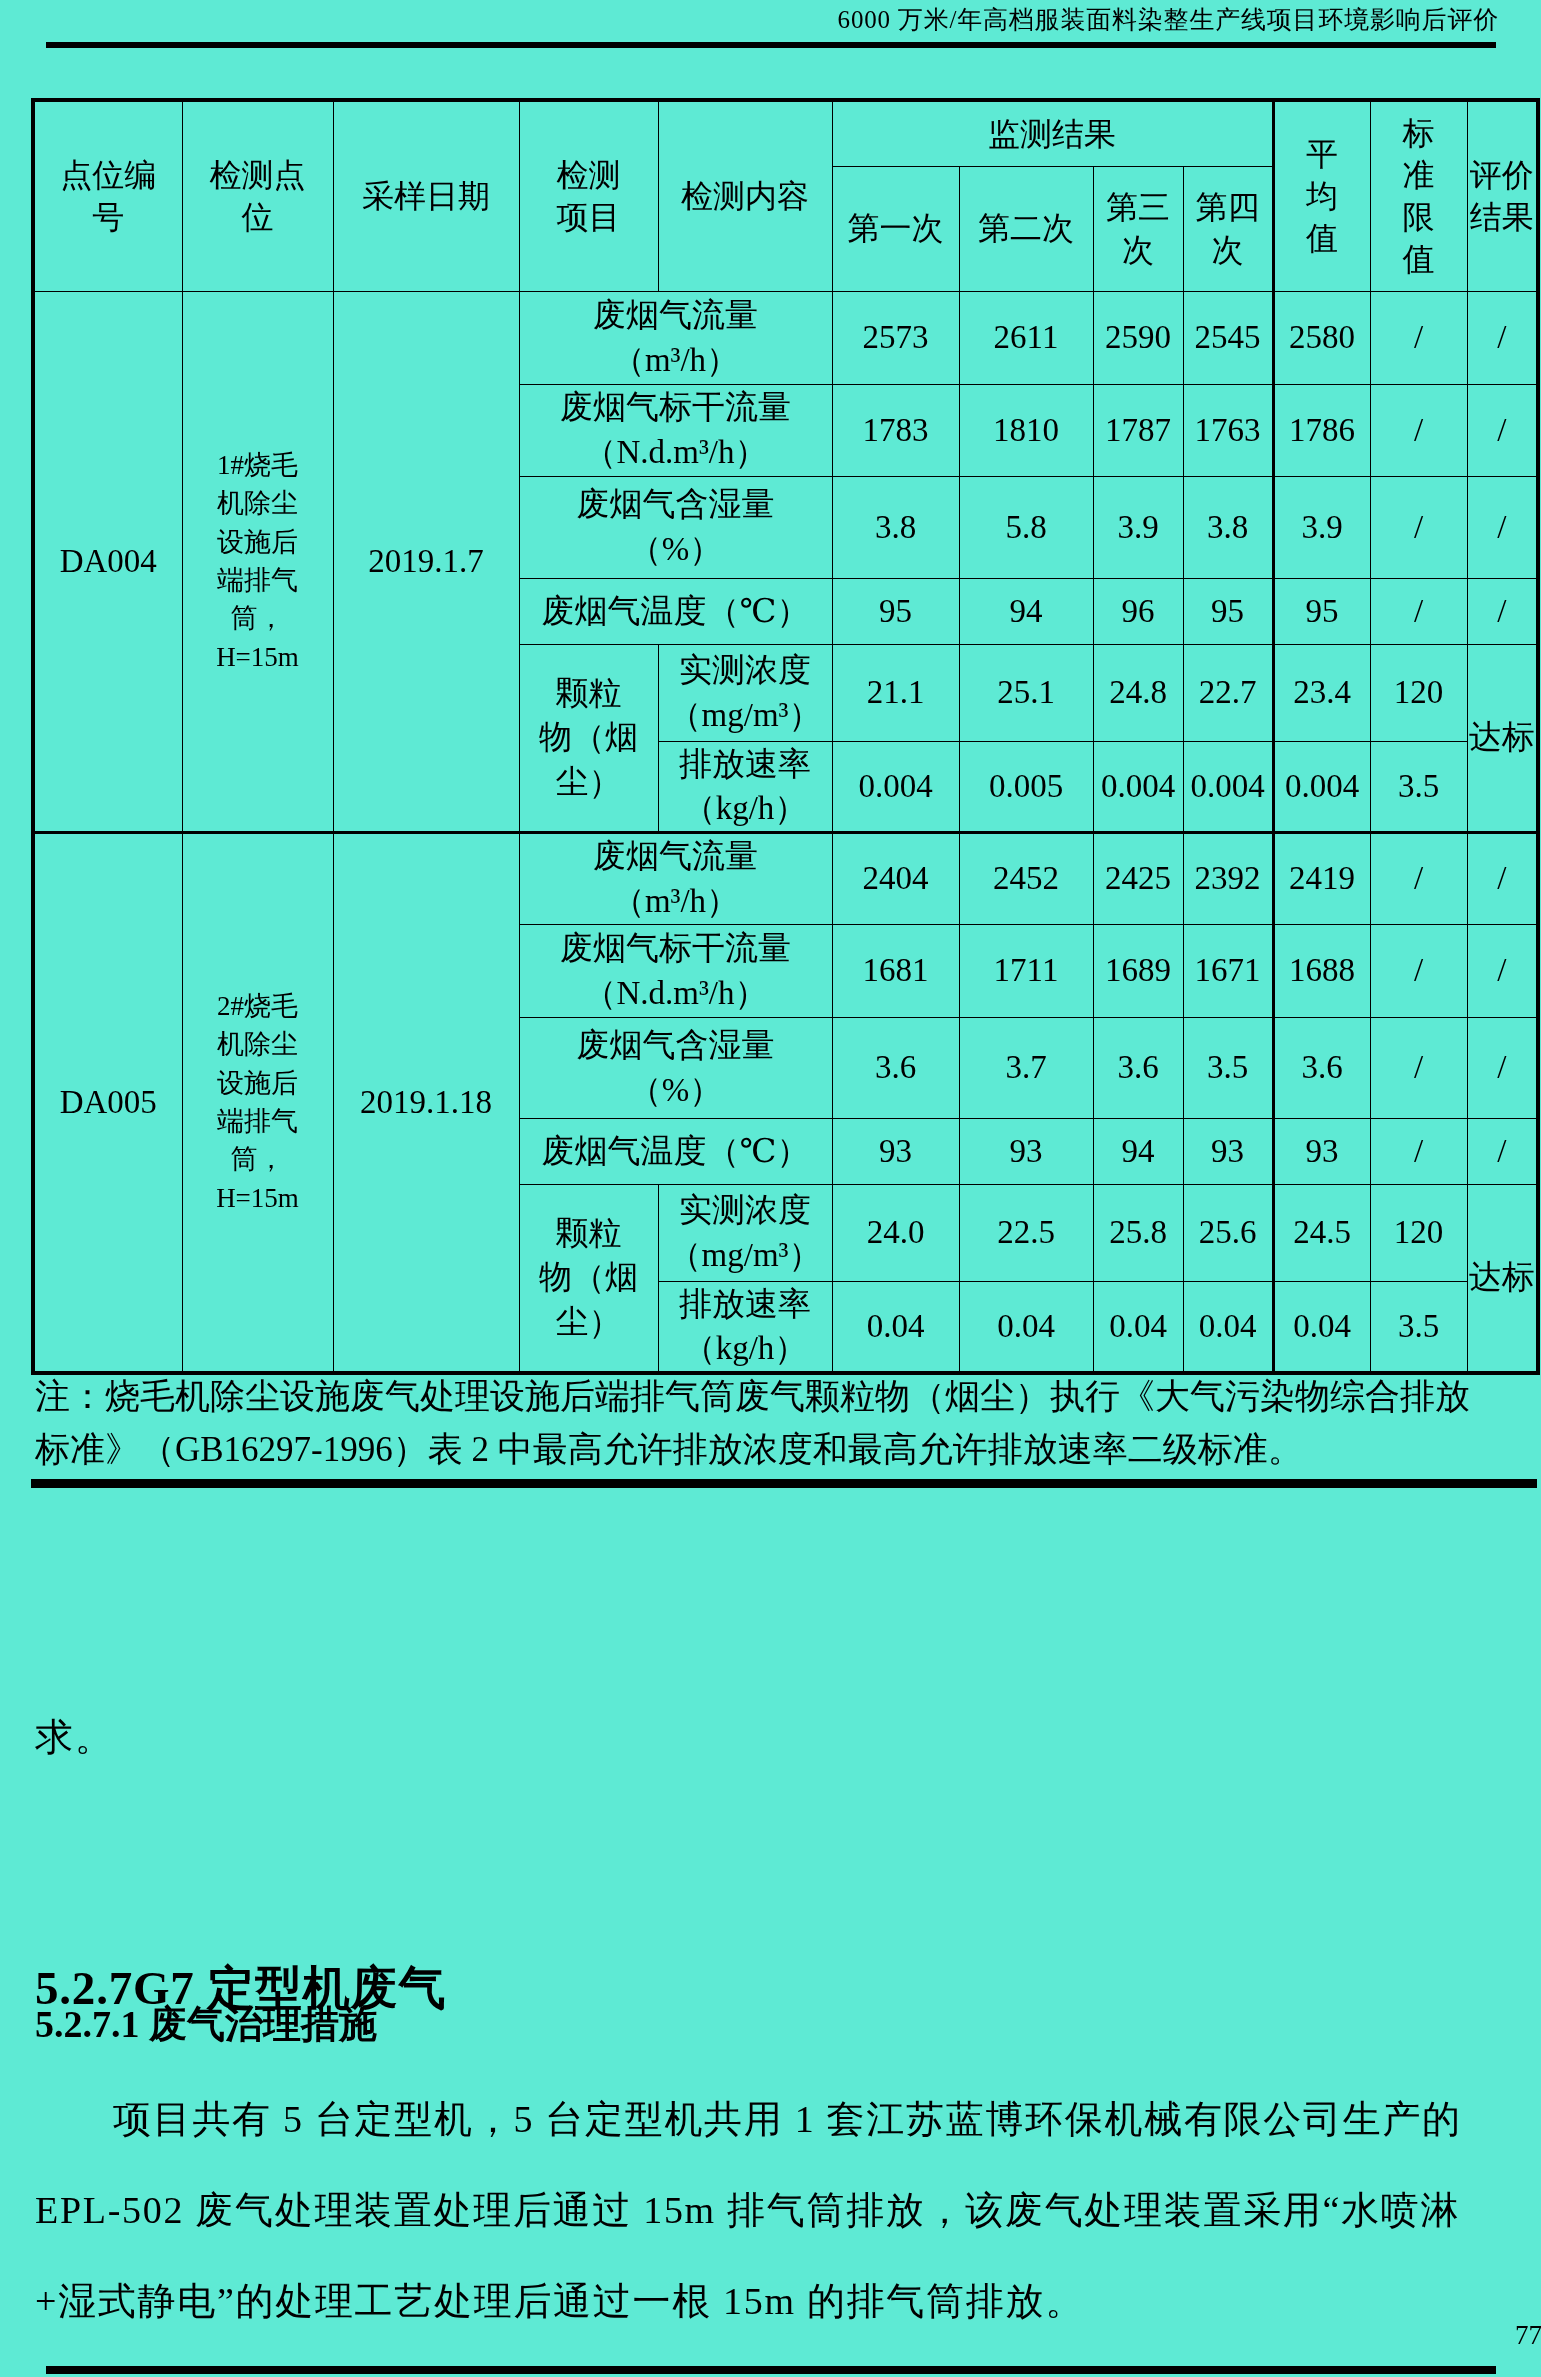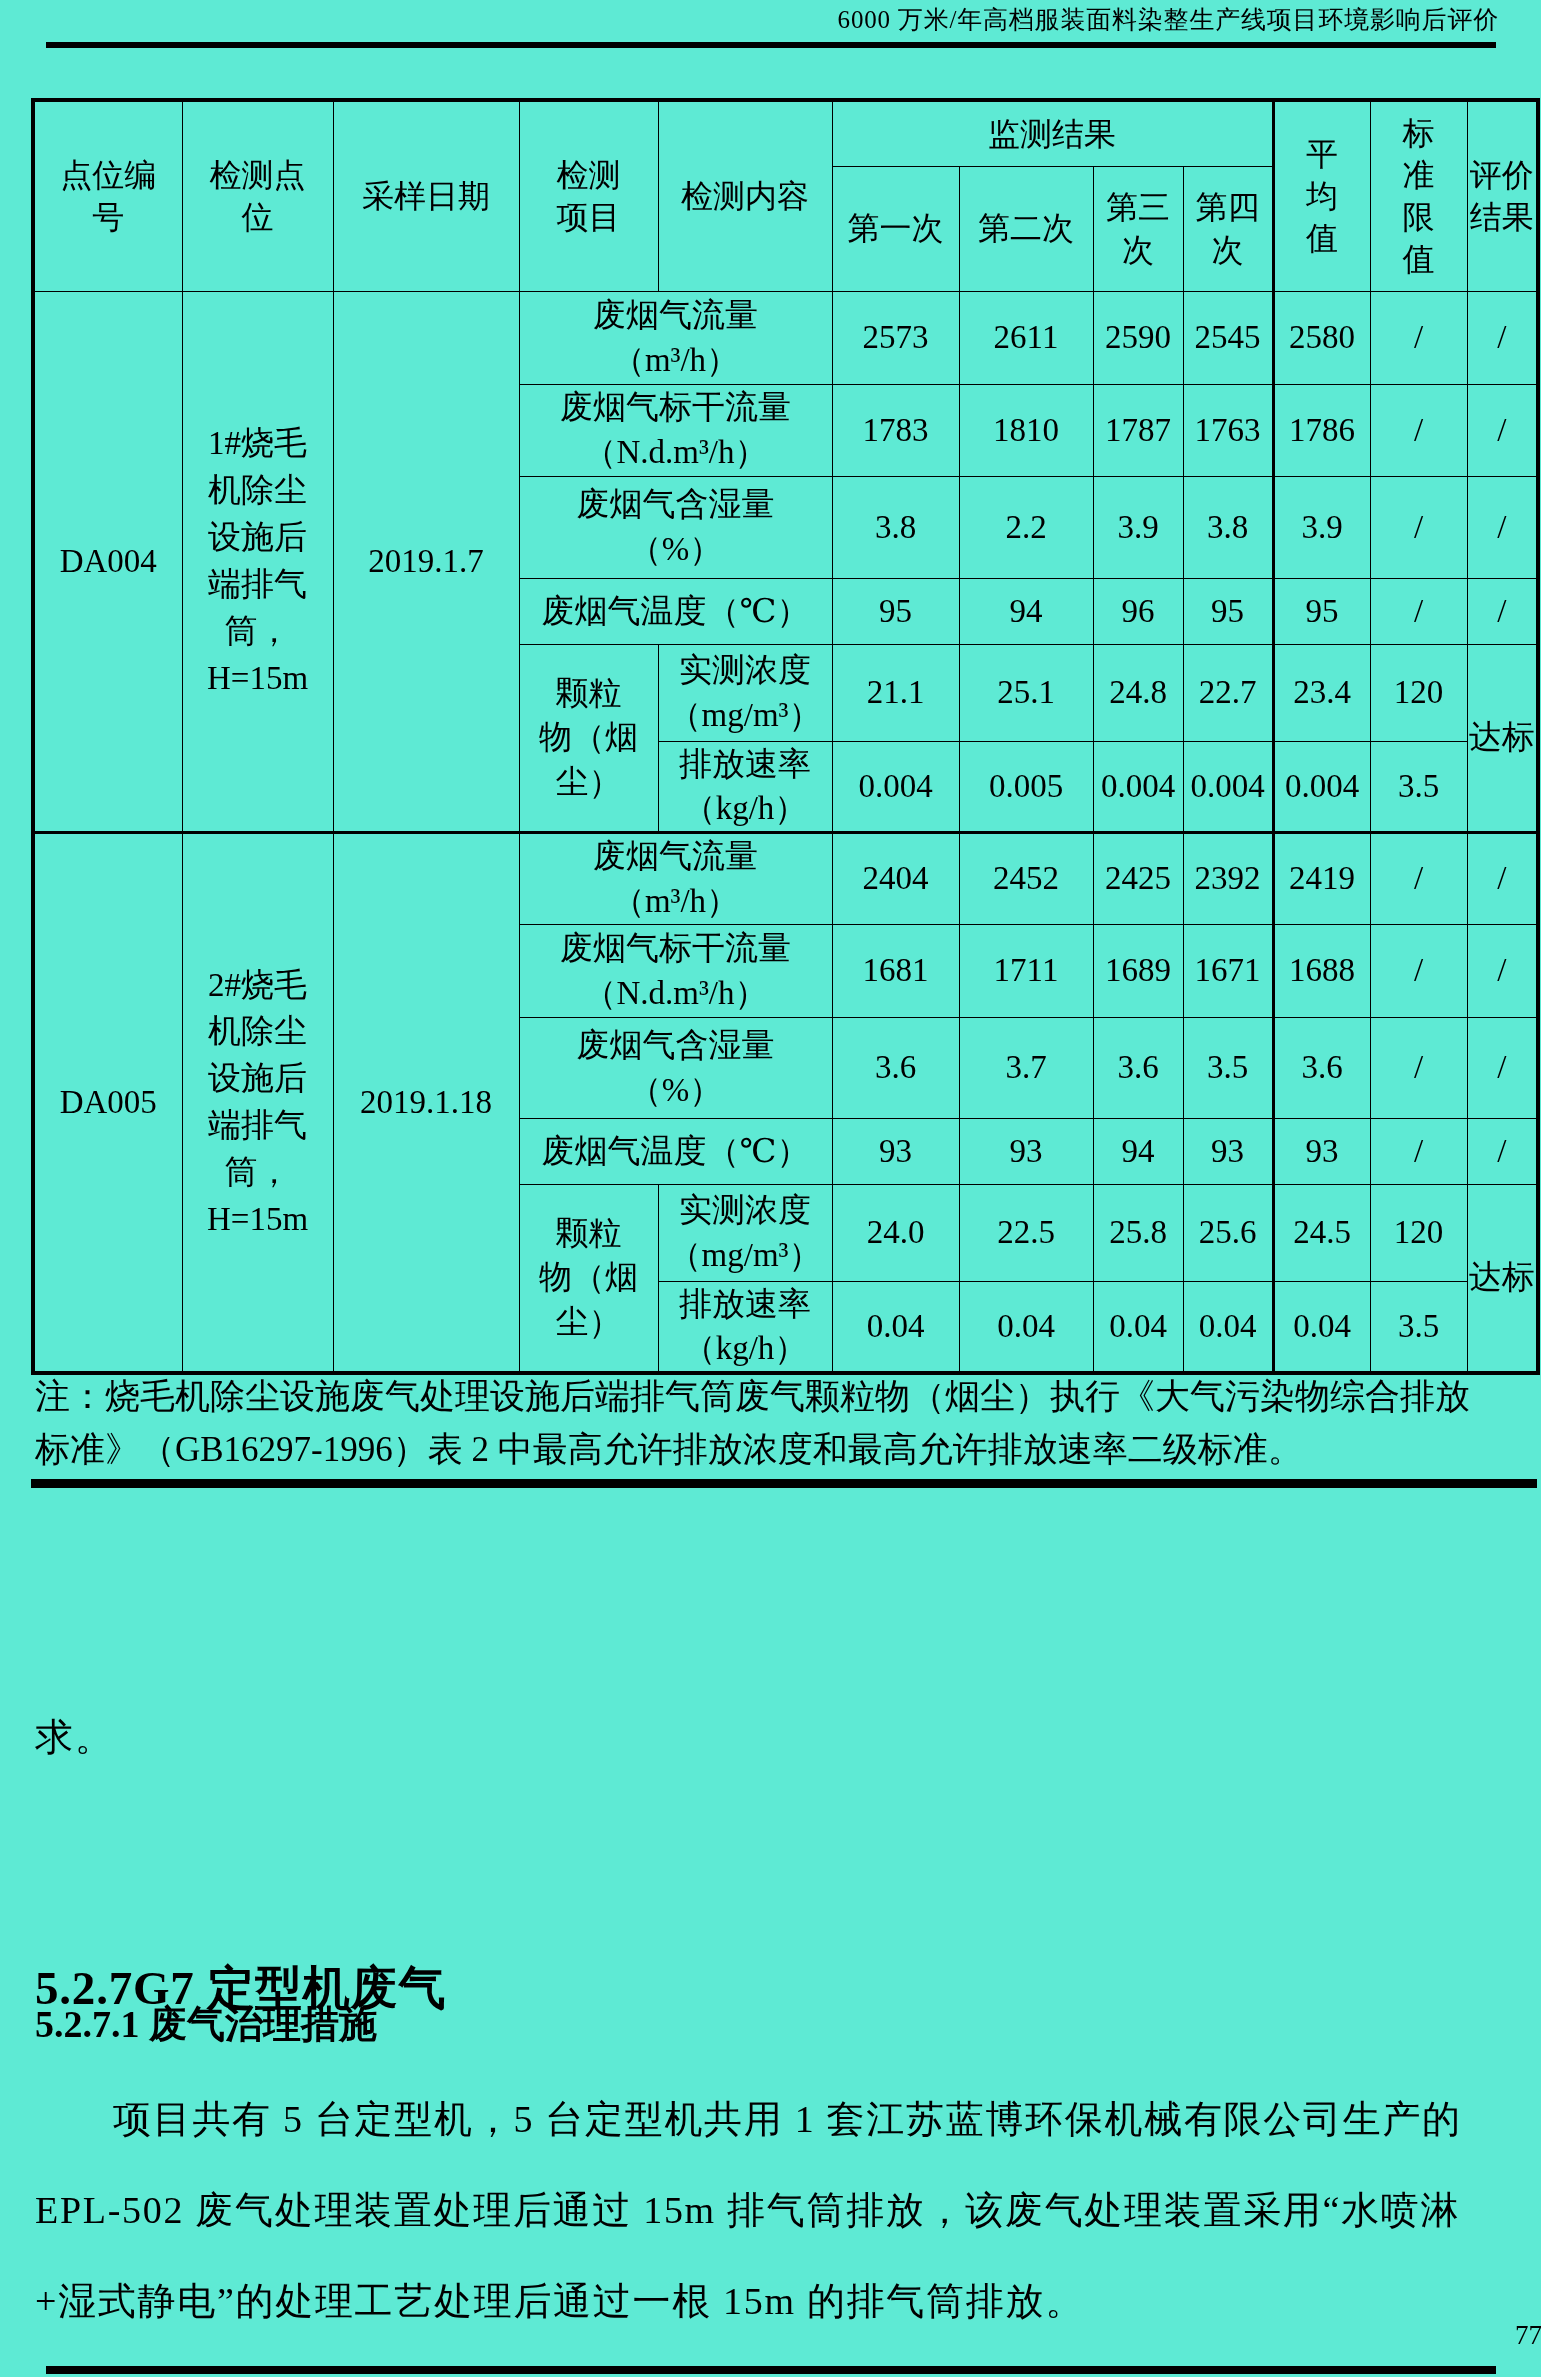--- a/index.html
+++ b/index.html
@@ -33,21 +33,21 @@
     border:1.7px solid #000;
     text-align:center; vertical-align:middle;
     padding:0;
     white-space:pre-line;
     font-weight:normal;
     overflow:hidden;
   }
   table.monitor th { font-size:32px; line-height:1.32; }
   td.lbl  { font-size:33px; line-height:1.35; }
   td.val  { font-size:33px; }
-  td.loc  { font-size:33px; line-height:1.42; }
+  td.loc  { font-size:27px; line-height:1.42; }
   thead th { border-bottom:4.2px solid #000; }
   .avgl { border-left:3.3px solid #000 !important; }
   .bsep { border-top:3.3px solid #000 !important; }
 
   .note {
     position:absolute; top:1370px; left:35px; width:1486px;
     font-size:35px; line-height:1.52;
     white-space:pre-line;
   }
   .bodyline {
@@ -153,21 +153,21 @@
         <td class="val">1787</td>
         <td class="val">1763</td>
         <td class="val avgl">1786</td>
         <td class="val">/</td>
         <td class="val">/</td>
       </tr>
       <tr style="height:102px">
         <td colspan="2" class="lbl">废烟气含湿量
 （%）</td>
         <td class="val">3.8</td>
-        <td class="val">2.2</td>
+        <td class="val">5.8</td>
         <td class="val">3.9</td>
         <td class="val">3.8</td>
         <td class="val avgl">3.9</td>
         <td class="val">/</td>
         <td class="val">/</td>
       </tr>
       <tr style="height:66px">
         <td colspan="2" class="lbl">废烟气温度（℃）</td>
         <td class="val">95</td>
         <td class="val">94</td>

